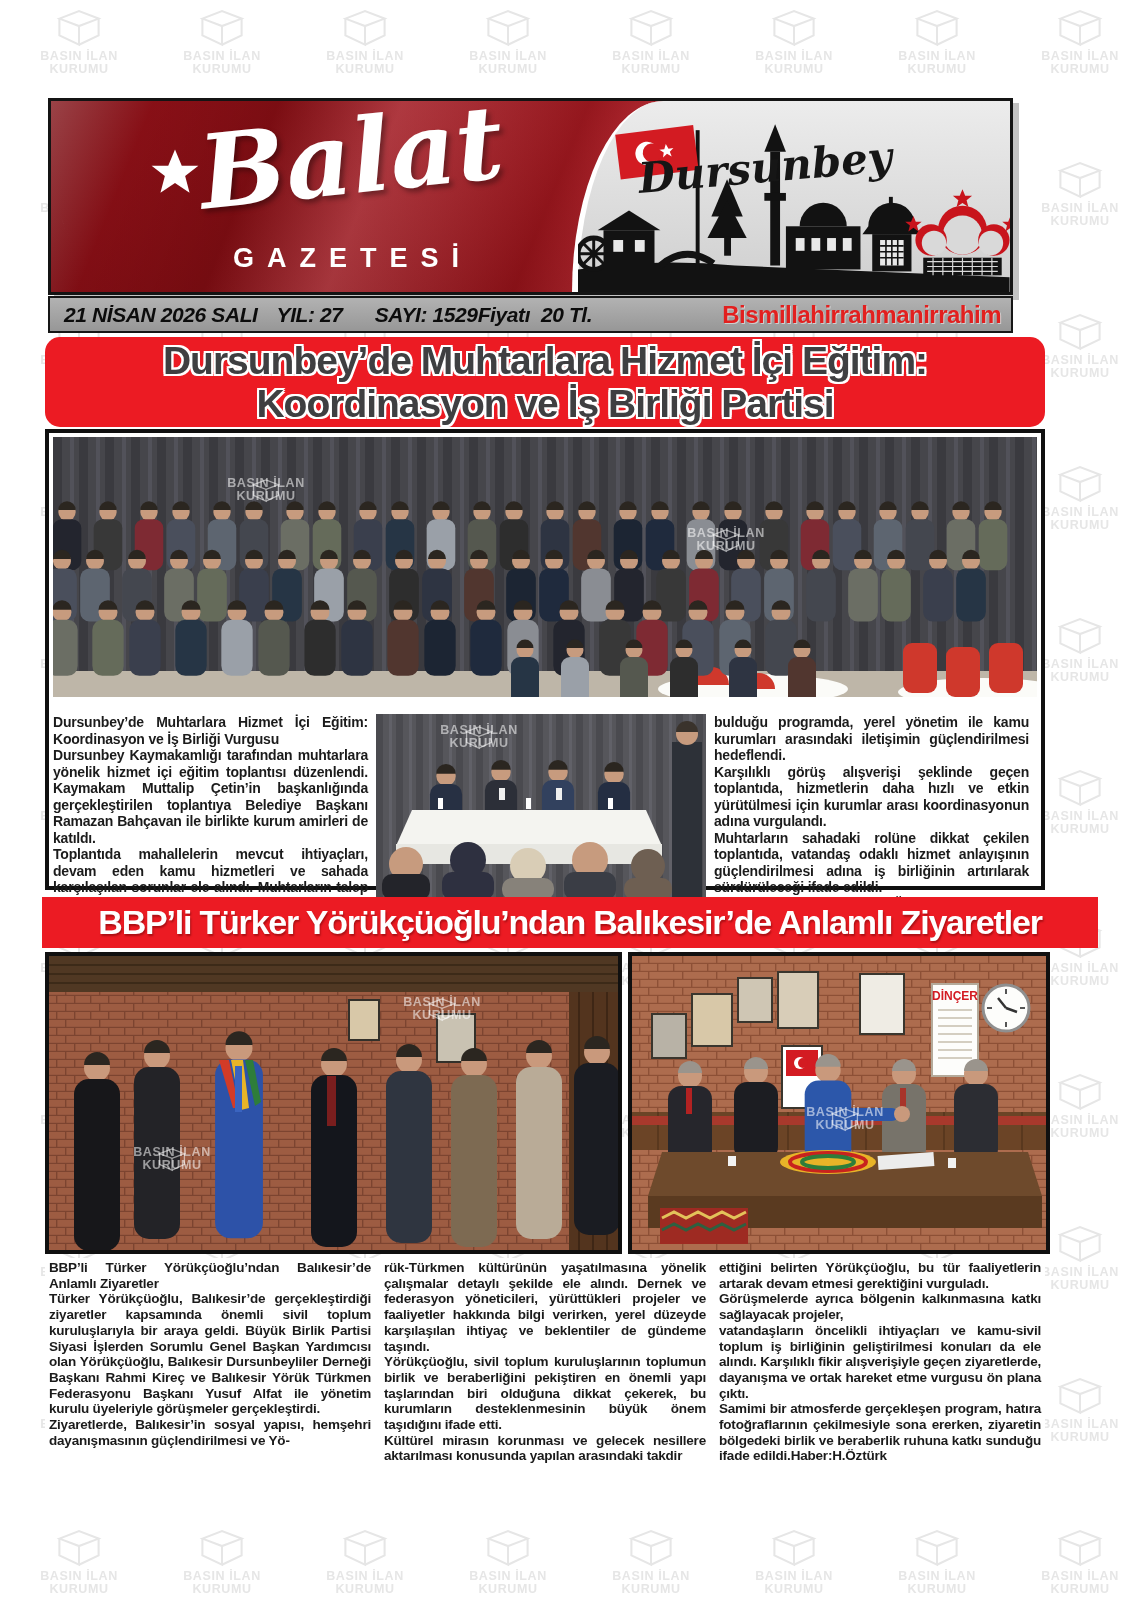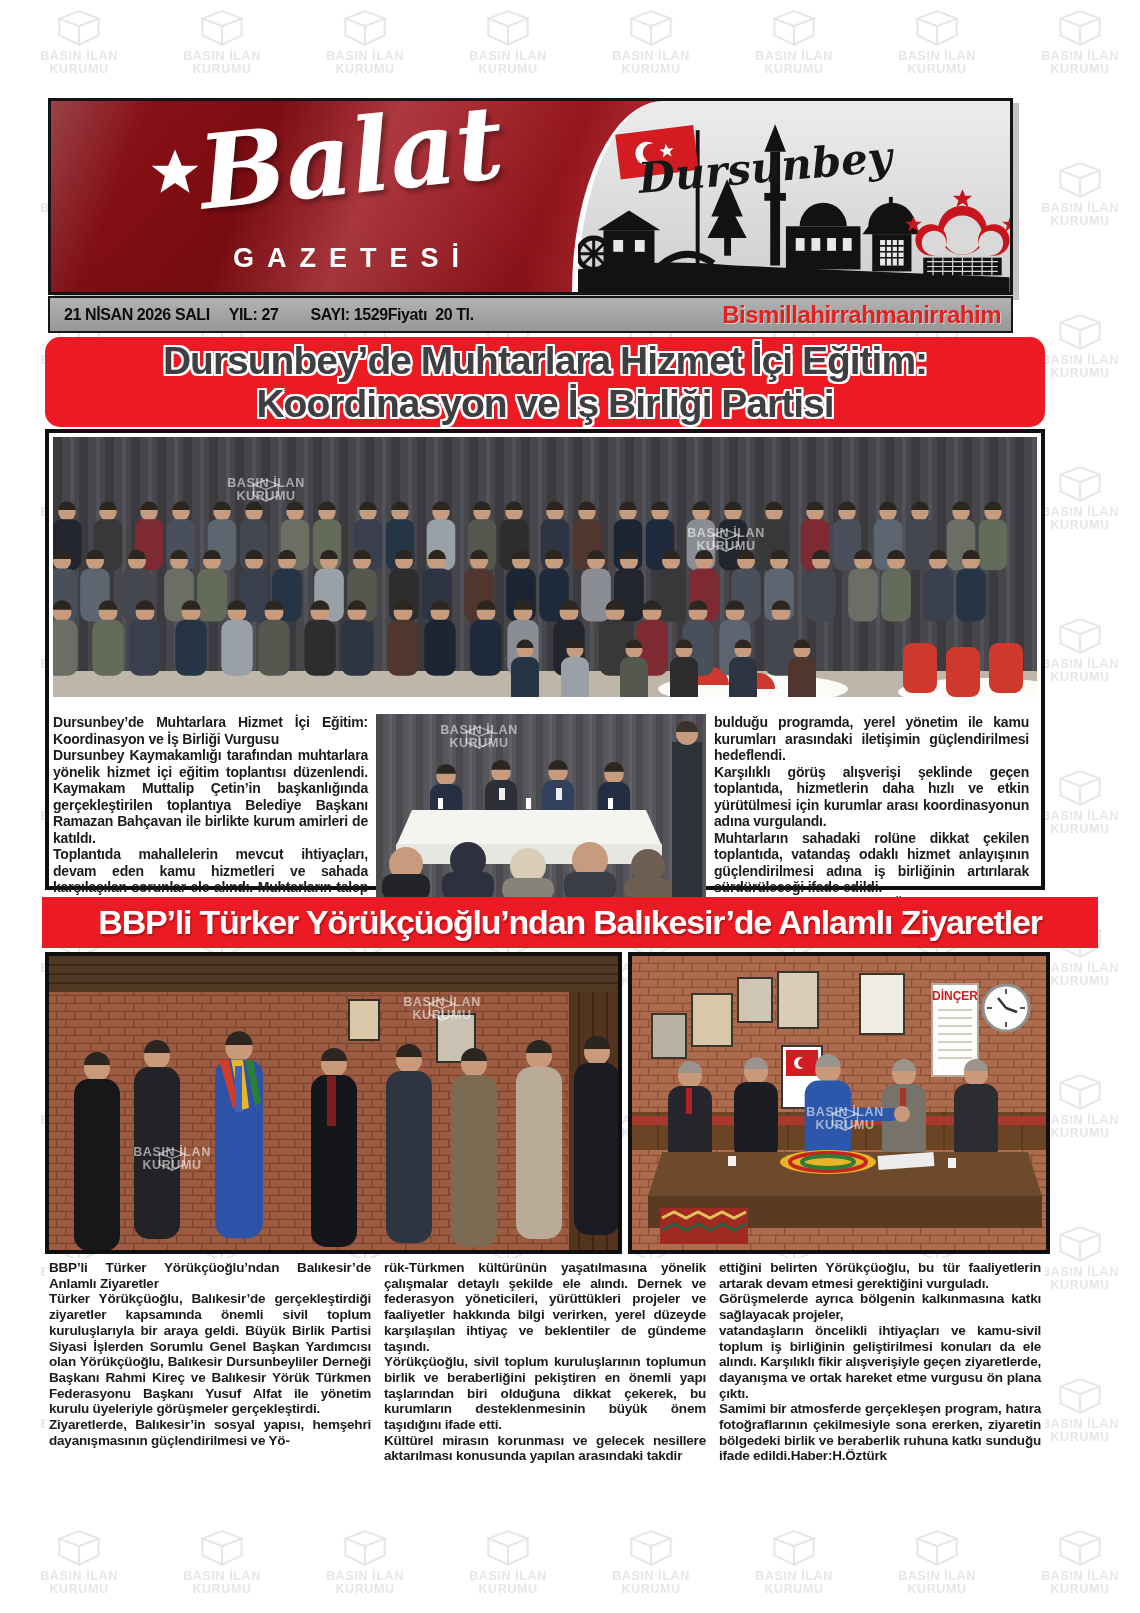--- a/index.html
+++ b/index.html
@@ -32,21 +32,21 @@
          font-size:102px;color:#fff;transform:rotate(-6deg);text-shadow:3px 4px 5px rgba(0,0,0,.35);}
   .gazetesi{position:absolute;left:182px;top:142px;color:#fff;font-size:27px;font-weight:bold;letter-spacing:13px;}
   .skyline{position:absolute;right:0;bottom:0;width:100%;height:100%;}
   .dursunbey{position:absolute;left:60px;top:42px;font-family:"DejaVu Serif",serif;font-style:italic;font-weight:bold;
              font-size:42px;color:#161616;transform:rotate(-5deg);}
 
   
   .datebar{position:absolute;left:48px;top:296px;width:965px;height:37px;box-sizing:border-box;
            background:linear-gradient(#b2b2b2,#979797);border:2px solid #161616;
            display:flex;align-items:center;}
-  .datebar .d{font-weight:bold;font-size:16px;color:#0c0c0c;letter-spacing:-0.4px;white-space:pre;}
+  .datebar .d{font-weight:bold;font-style:italic;font-size:21px;color:#0c0c0c;letter-spacing:-0.4px;white-space:pre;}
   .bismillah{margin-left:auto;margin-right:10px;font-weight:bold;font-size:24px;letter-spacing:-0.5px;
              color:#e2201f;text-shadow:1px 1px 0 rgba(255,255,255,.5);}
 
   
   .headline1{position:absolute;left:45px;top:337px;width:1000px;height:90px;background:#ec1b23;border-radius:15px;
              display:flex;flex-direction:column;justify-content:center;align-items:center;}
   .headline1 .line{font-size:39px;font-weight:800;color:#3f3f41;letter-spacing:-1px;line-height:43px;white-space:nowrap;
       text-shadow:-2px -2px 0 #fff,2px -2px 0 #fff,-2px 2px 0 #fff,2px 2px 0 #fff,0 -2px 0 #fff,0 2px 0 #fff,-2px 0 0 #fff,2px 0 0 #fff;}
 
   

